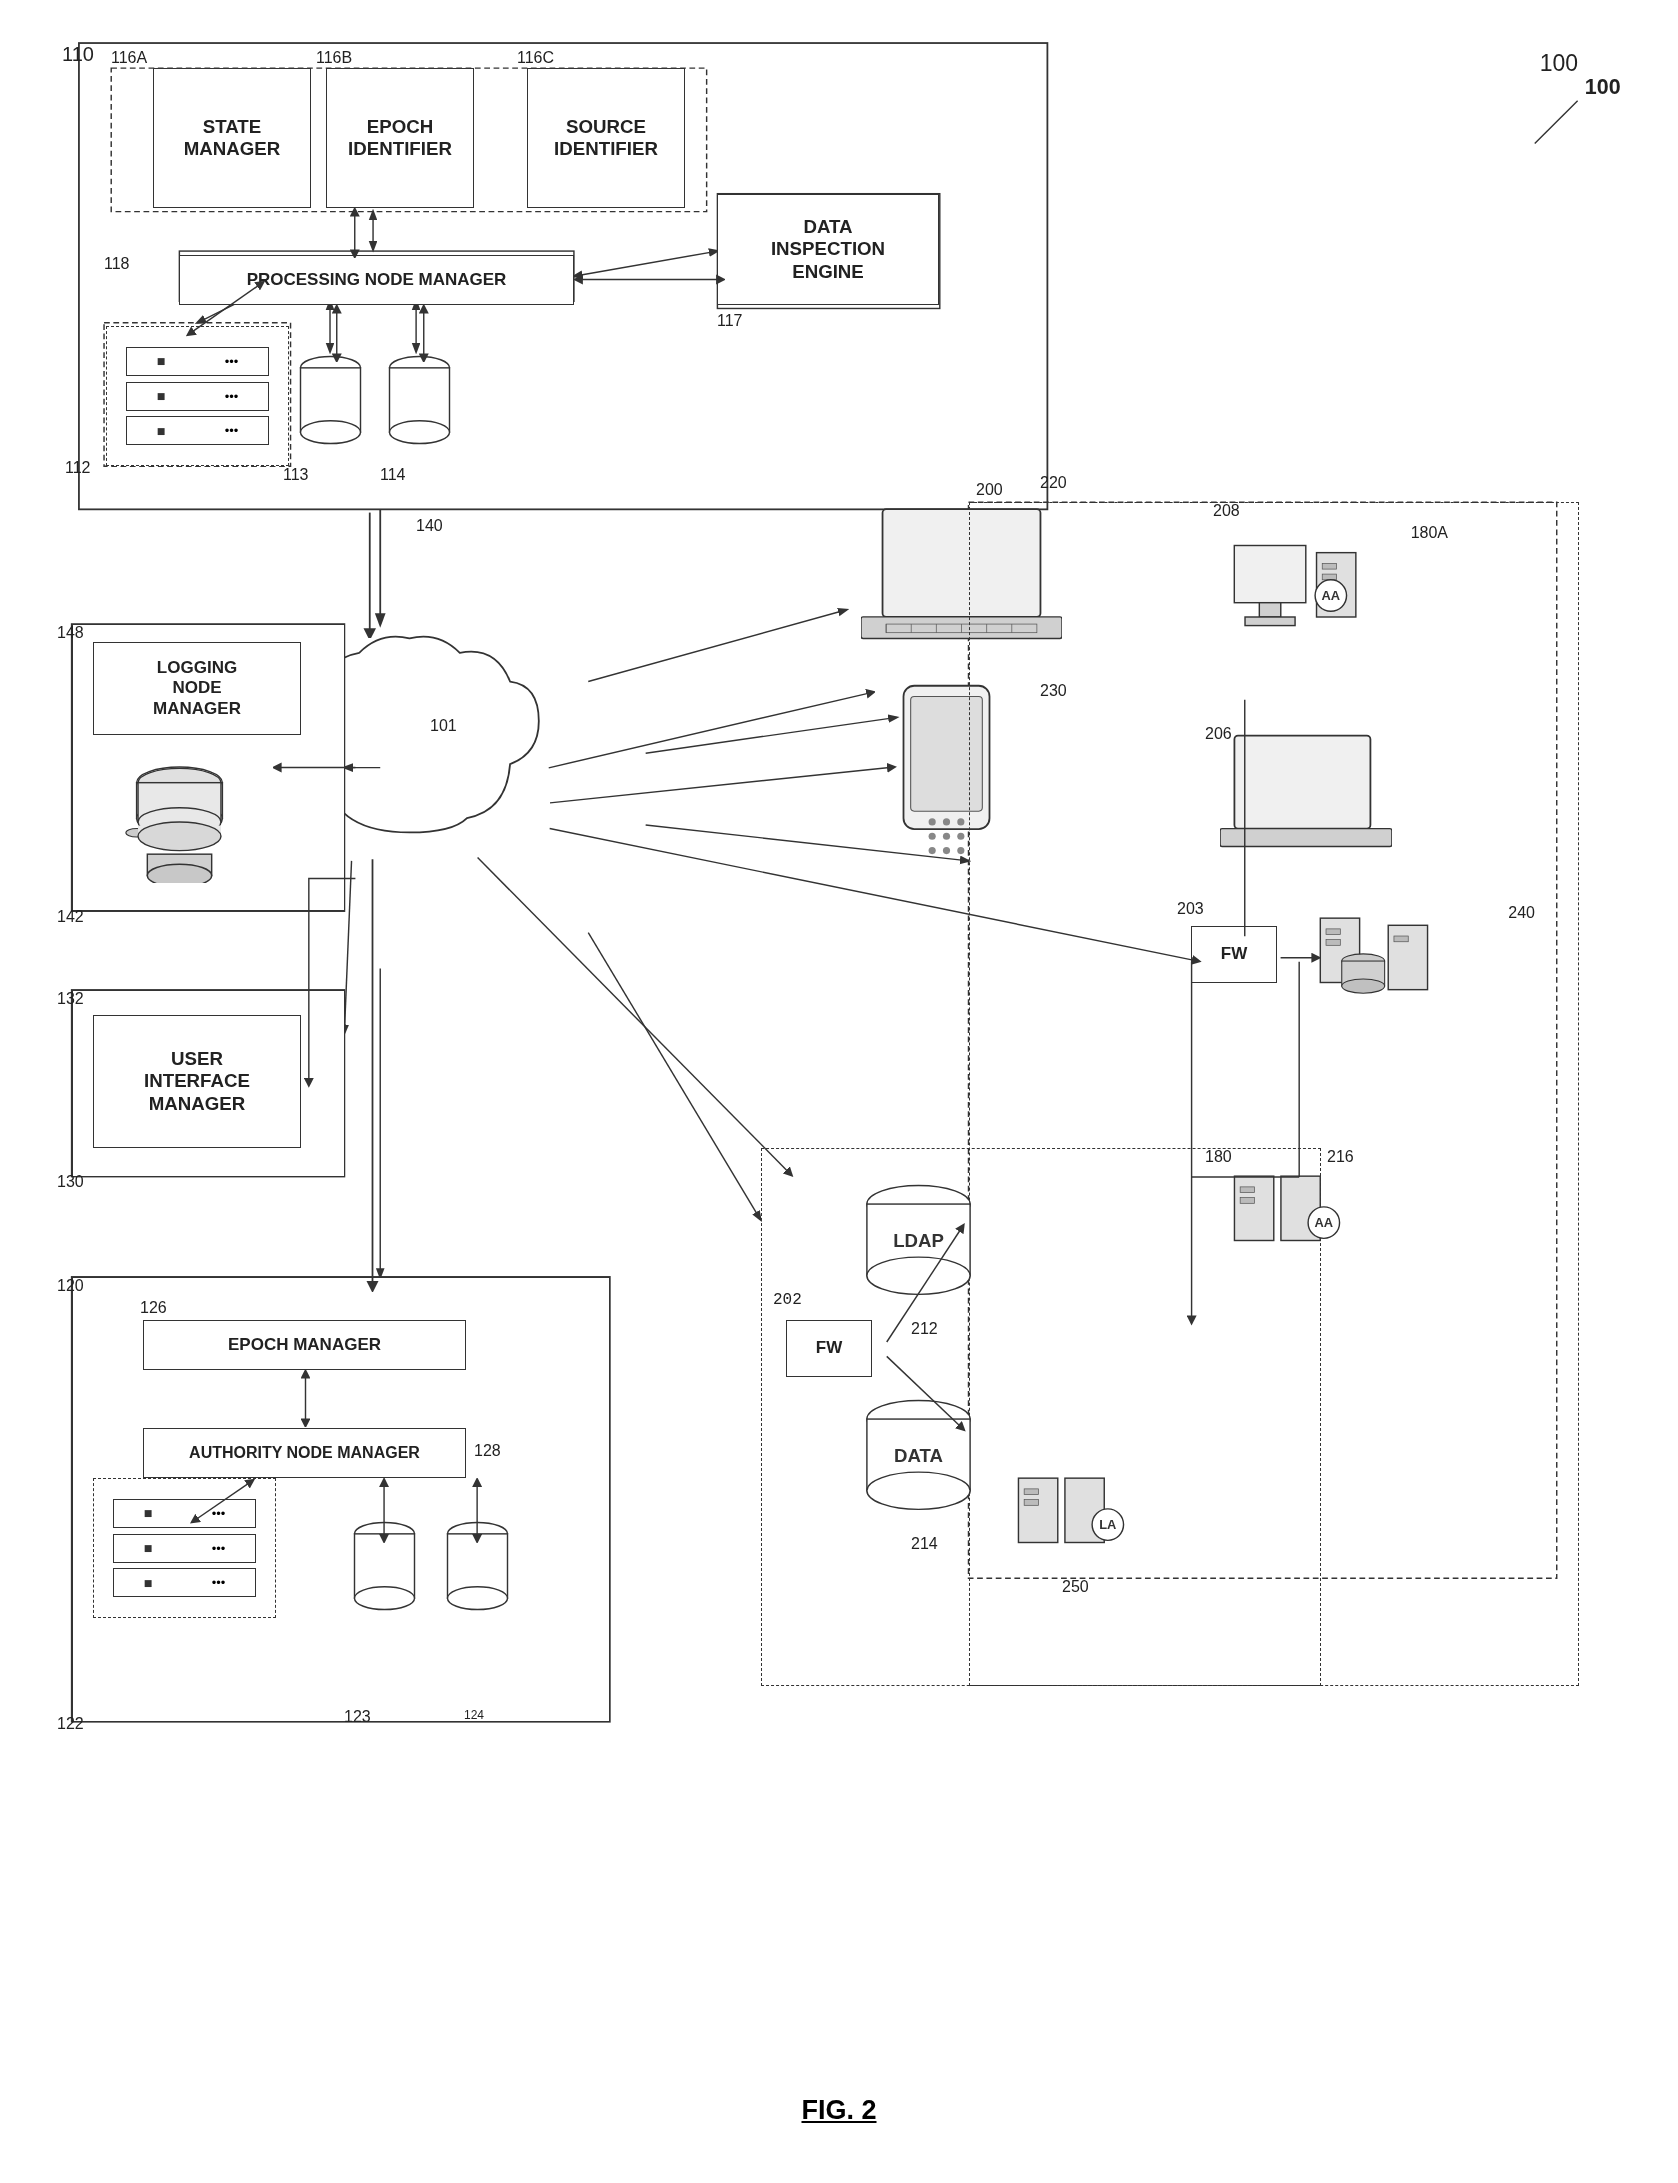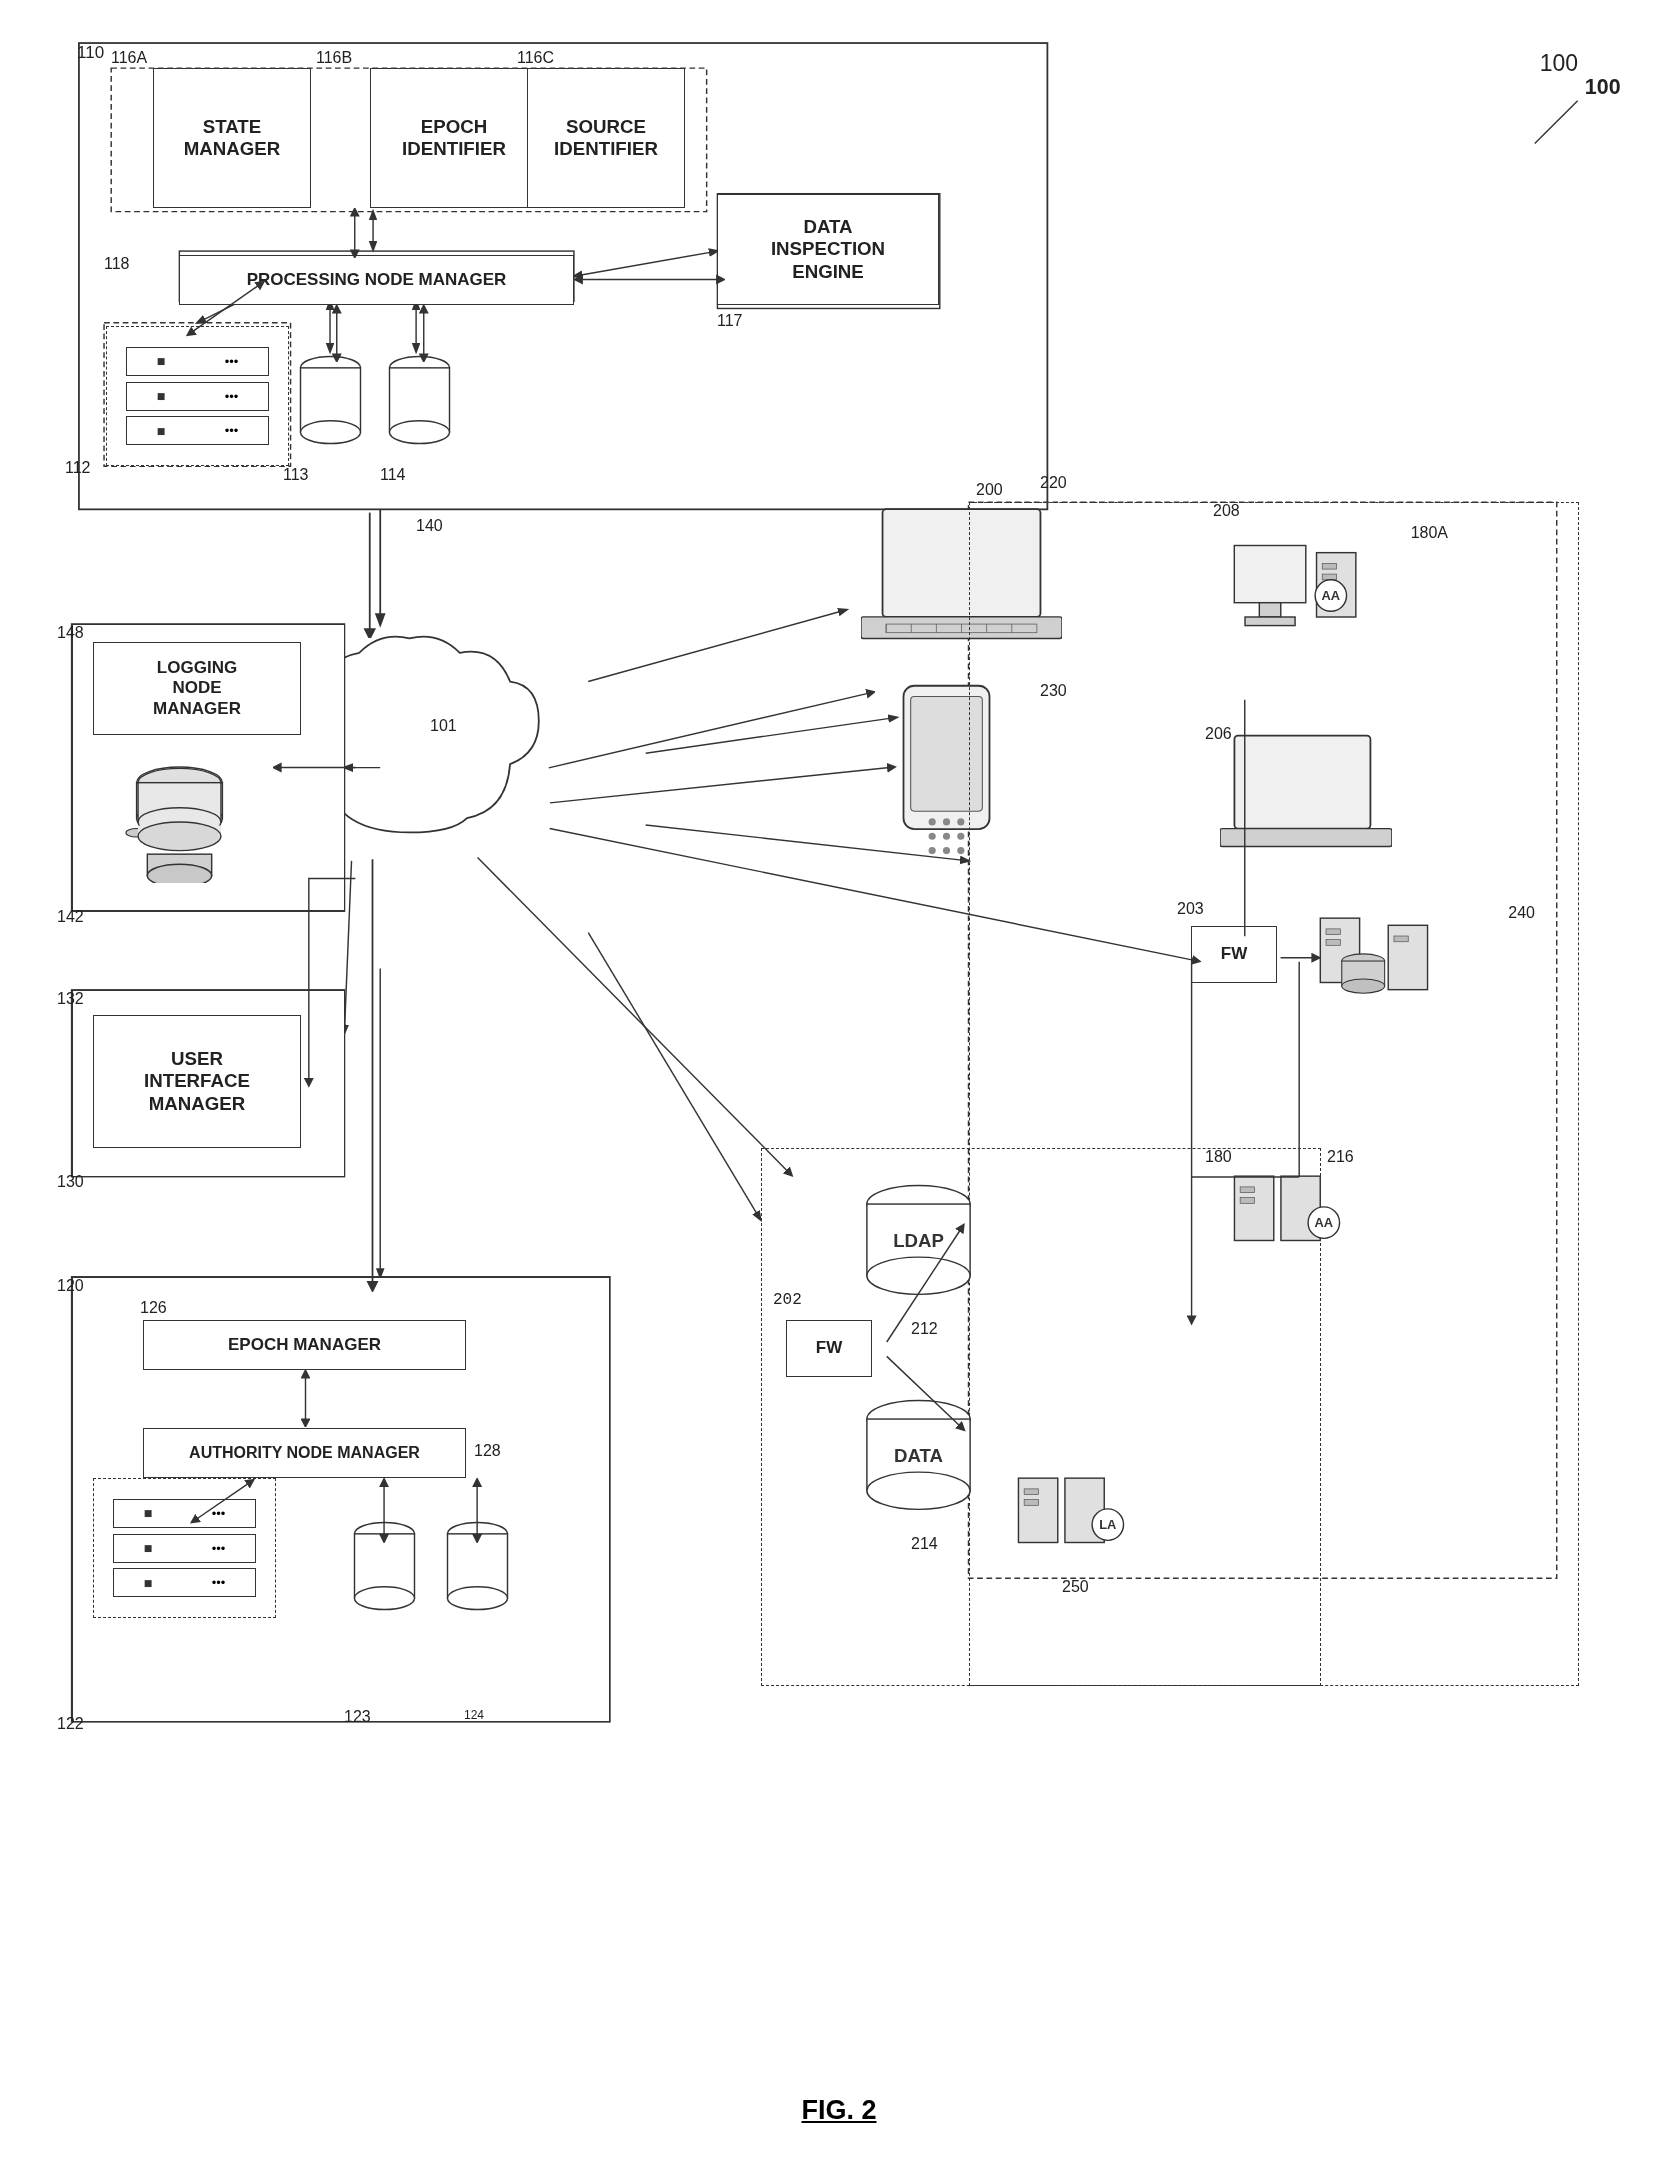--- a/index.html
+++ b/index.html
@@ -126,31 +126,31 @@
     <line x1="330" y1="2050" x2="290" y2="2060" stroke="#333" stroke-width="2" marker-end="url(#arrow)" marker-start="url(#arrow-back)"></line>
 
     <line x1="500" y1="2050" x2="540" y2="2130" stroke="#333" stroke-width="2" marker-end="url(#arrow)" marker-start="url(#arrow-back)"></line>
 
     <line x1="580" y1="2050" x2="650" y2="2130" stroke="#333" stroke-width="2" marker-end="url(#arrow)" marker-start="url(#arrow-back)"></line>
 
   </svg>
 
   <span class="ref-num" style="right:100px; top:50px; font-size:23px;">100</span>
 
-  <span class="ref-num" style="left:77px; top:43px; font-size:17px;">110</span>
+  <span class="ref-num" style="left:62px; top:43px; font-size:20px;">110</span>
 
   <span class="ref-num" style="left:111px; top:49px; font-size:16px;">116A</span>
   <span class="ref-num" style="left:316px; top:49px; font-size:16px;">116B</span>
   <span class="ref-num" style="left:517px; top:49px; font-size:16px;">116C</span>
 
   <div class="box" style="left:121px; top:68px; width:158px; height:140px;margin-left:32px;">
     <span class="comp-text">STATE<br>MANAGER</span>
   </div>
 
-  <div class="box" style="left:326px; top:68px; width:168px; height:140px;margin-left:44px;">
+  <div class="box" style="left:326px; top:68px; width:148px; height:140px;">
     <span class="comp-text">EPOCH<br>IDENTIFIER</span>
   </div>
 
   <div class="box" style="left:527px; top:68px; width:158px; height:140px;">
     <span class="comp-text">SOURCE<br>IDENTIFIER</span>
   </div>
 
   <div class="box" style="left:179px; top:255px; width:395px; height:50px;">
     <span class="comp-text" style="font-size:17px;">PROCESSING NODE MANAGER</span>
   </div>

